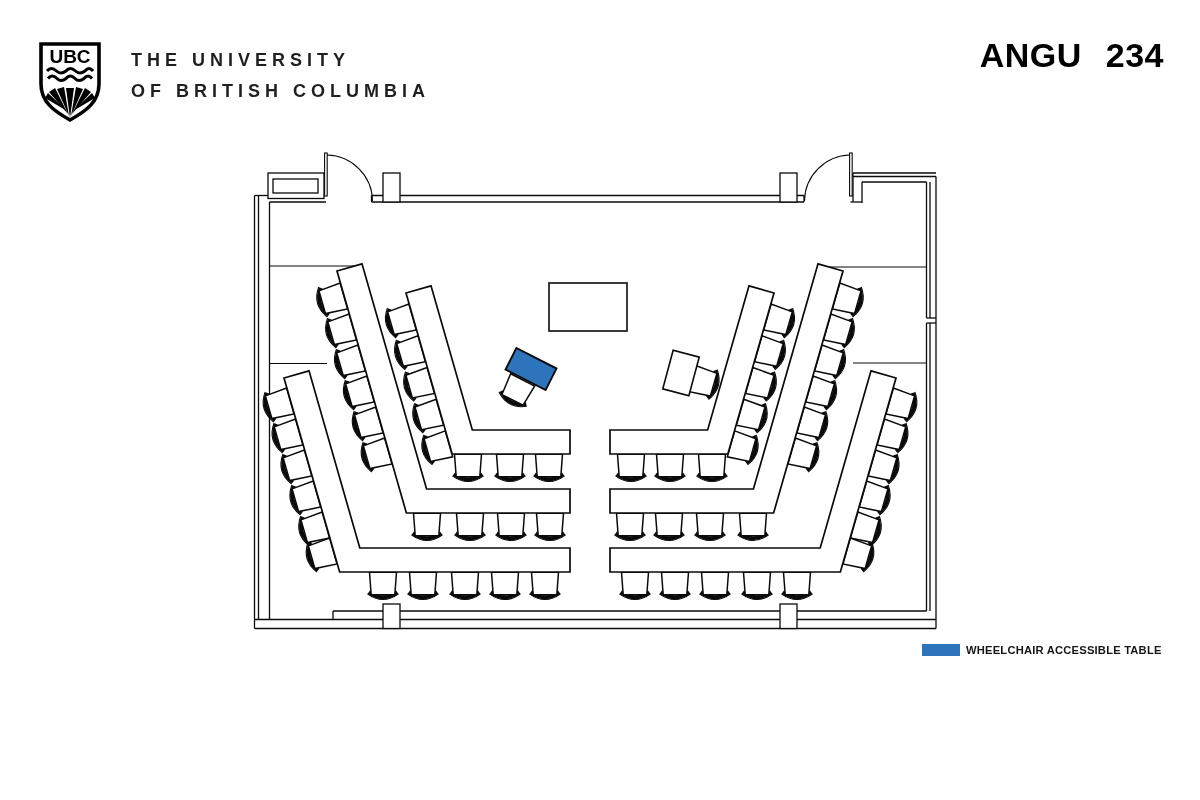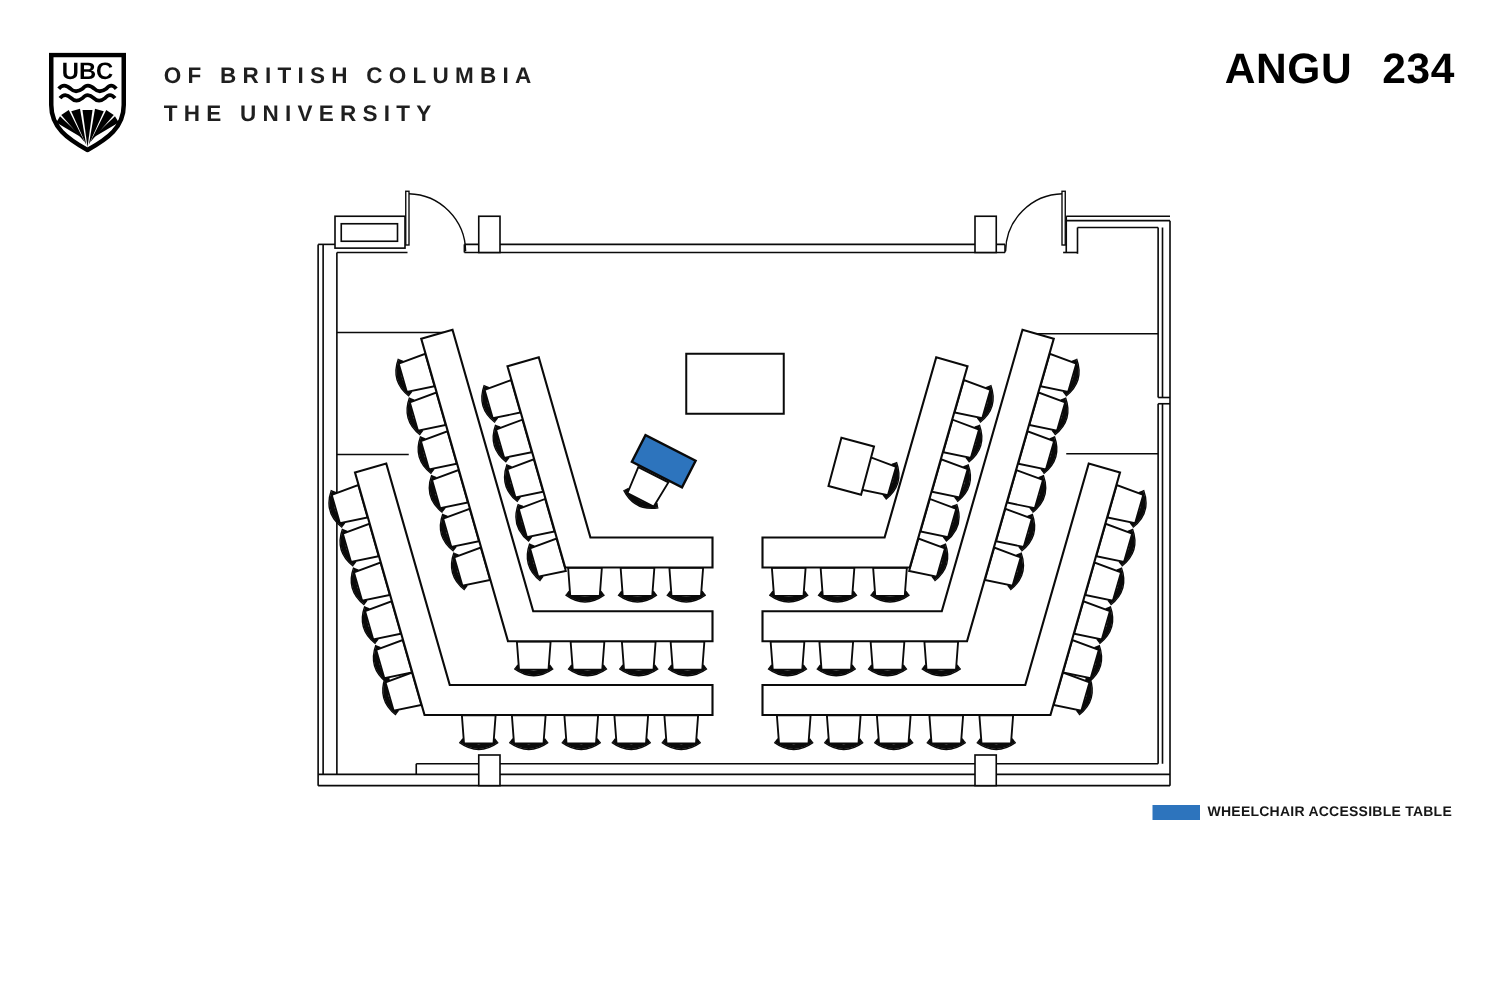--- a/index.html
+++ b/index.html
@@ -40,22 +40,22 @@
     <polygon points="30,74 18,47 25,45"></polygon>
     <polygon points="32,74 37,45 44,47"></polygon>
     <polygon points="29,72 10,50 16,46"></polygon>
     <polygon points="33,72 46,46 52,50"></polygon>
     <polygon points="28,69 6,56 9,51"></polygon>
     <polygon points="34,69 53,51 56,56"></polygon>
   </g>
 </svg>
 
 <div class="hdr-wordmark">
+  <div>THE UNIVERSITY</div>
   <div>OF BRITISH COLUMBIA</div>
-  <div>THE UNIVERSITY</div>
 </div>
 
 <div class="hdr-title">ANGU 234</div>
 
 <svg class="plan-svg" width="1200" height="800" viewBox="0 0 1200 800">
     <line x1="269.5" y1="266" x2="358" y2="266" stroke="#0a0a0a" stroke-width="1.2"></line>
     <line x1="269.5" y1="363.5" x2="327" y2="363.5" stroke="#0a0a0a" stroke-width="1.2"></line>
     <line x1="822" y1="267" x2="926.5" y2="267" stroke="#0a0a0a" stroke-width="1.2"></line>
     <line x1="853" y1="363" x2="926.5" y2="363" stroke="#0a0a0a" stroke-width="1.2"></line>
     <line x1="254.5" y1="195.5" x2="268" y2="195.5" stroke="#0a0a0a" stroke-width="1.3"></line>

